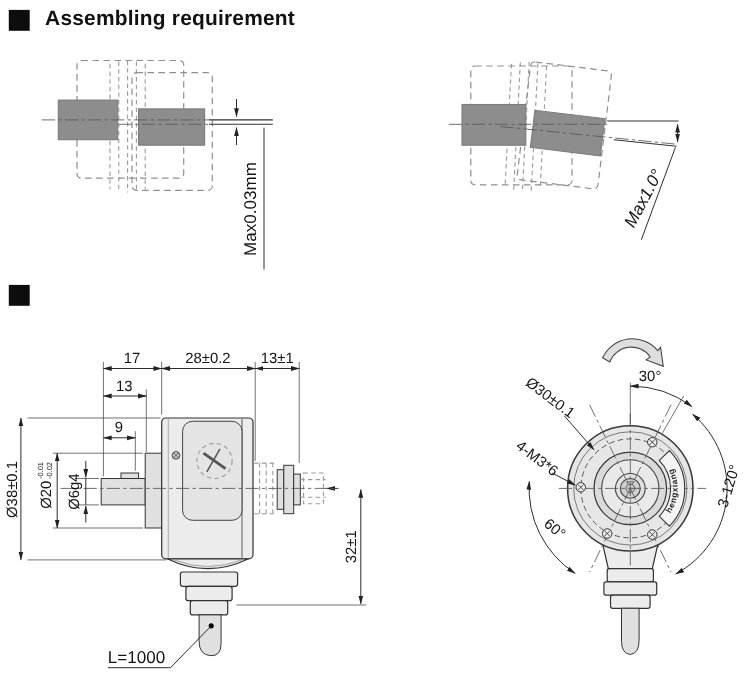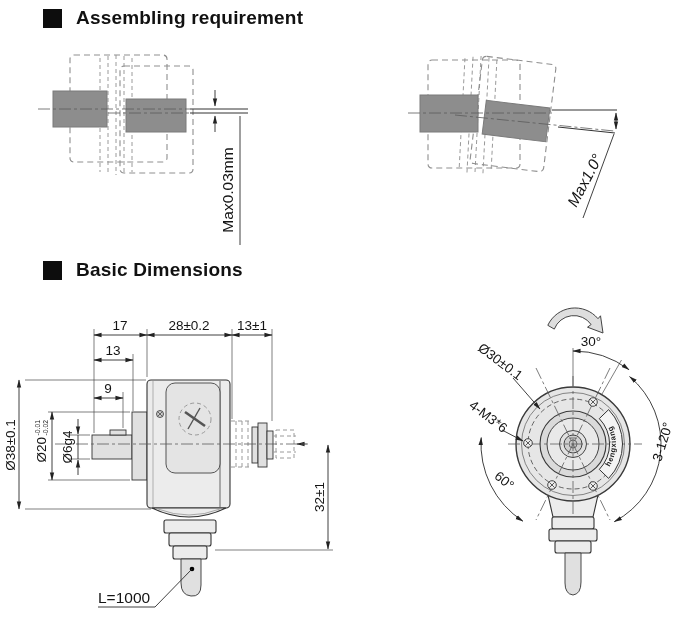--- a/index.html
+++ b/index.html
@@ -1,19 +1,19 @@
 <!DOCTYPE html>
 <html><head>
 <meta charset="utf-8">
 <style>
   html,body{margin:0;padding:0;}
   body{width:680px;height:634px;background:#ffffff;position:relative;overflow:hidden;
        font-family:"Liberation Sans",sans-serif;}
   .section-title{position:absolute;display:flex;align-items:center;gap:14px;color:#111;
-       font-size:19px;font-weight:600;letter-spacing:.2px;margin-left:35px;}
+       font-size:19px;font-weight:600;letter-spacing:.2px;}
   .bullet{width:19px;height:19px;background:#0d0d0d;flex:0 0 auto;}
   svg{position:absolute;overflow:visible;}
   
   .dim{stroke:#2b2b2b;stroke-width:0.9;fill:none;}
   .ext{stroke:#474747;stroke-width:0.7;fill:none;}
   .cl{stroke:#5a5a5a;stroke-width:0.8;fill:none;stroke-dasharray:12 3 3 3;}
   .dash{stroke:#8f8f8f;stroke-width:1.1;fill:none;stroke-dasharray:6 4;}
   .dashf{stroke:#9a9a9a;stroke-width:1;fill:none;stroke-dasharray:4 3;}
   .sol{stroke:#333;stroke-width:1;fill:none;}
   .gray{fill:#8d8d8d;stroke:#7b7b7b;stroke-width:1;}
@@ -27,21 +27,20 @@
 </style>
 </head>
 <body>
 
 <div class="section-title" style="left:8px;top:7px;">
   <span class="bullet"></span>
   <span>Assembling requirement</span>
 </div>
 <div class="section-title" style="left:8px;top:259px;">
   <span class="bullet"></span>
-  <span>Basic Dimensions</span>
 </div>
 
 <svg style="left:30px;top:40px;" width="230" height="215" viewBox="0 0 230 215">
   <defs>
     <marker id="ar1" viewBox="0 0 10 7" refX="9.3" refY="3.5" markerWidth="9" markerHeight="7" orient="auto-start-reverse">
       <path d="M0,0.8 L10,3.5 L0,6.2 Z" fill="#222"></path>
     </marker>
   </defs>
   <g>
     <line class="dashf" x1="70" y1="18" x2="70" y2="132"></line>

